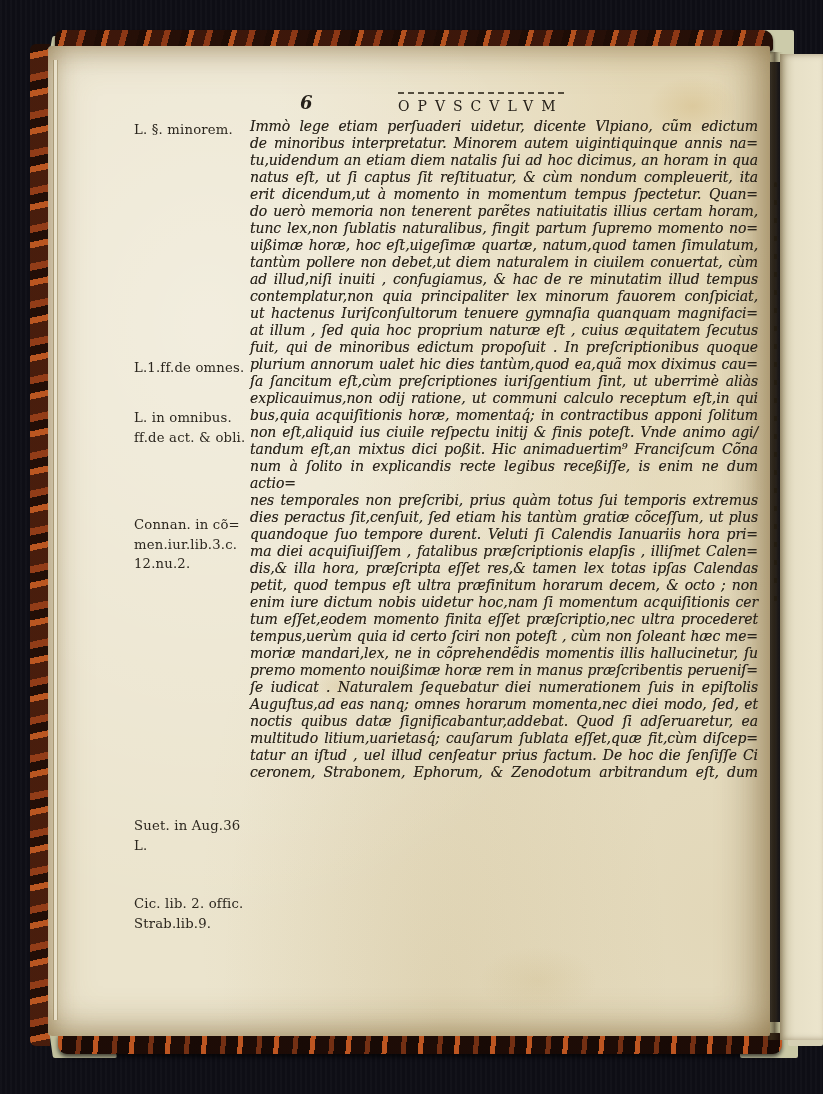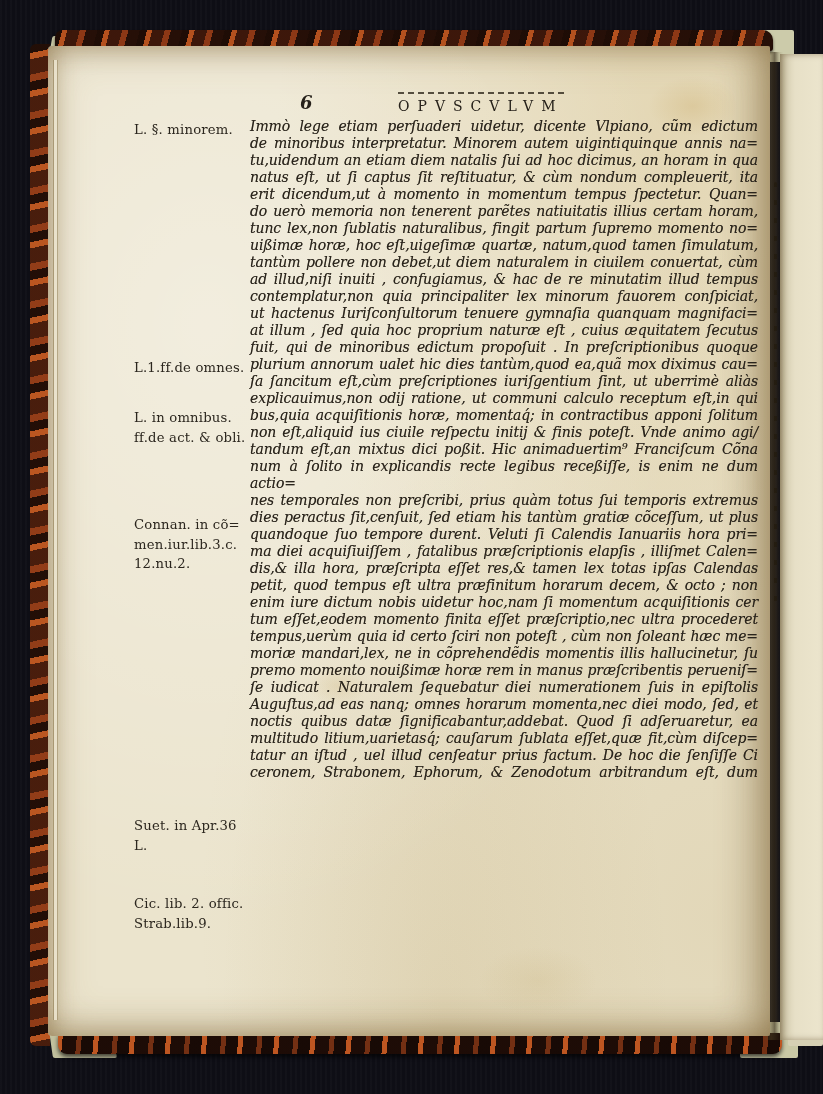--- a/index.html
+++ b/index.html
@@ -136,21 +136,21 @@
     <div class="page-number ink">6</div>
     <div class="running-title ink">OPVSCVLVM</div>
 
     <div class="margin-note" style="top:74px;">L. §. minorem.</div>
     <div class="margin-note" style="top:312px;">L.1.ff.de omnes.</div>
     <div class="margin-note" style="top:362px;">L. in omnibus.
 ff.de act. &amp; obli.</div>
     <div class="margin-note" style="top:469px;">Connan. in cõ=
 men.iur.lib.3.c.
 12.nu.2.</div>
-    <div class="margin-note" style="top:770px;">Suet. in Apr.36
+    <div class="margin-note" style="top:770px;">Suet. in Aug.36
 L.</div>
     <div class="margin-note" style="top:848px;">Cic. lib. 2. offic.
 Strab.lib.9.</div>
 
     <div class="body-text">Immò lege etiam perſuaderi uidetur, dicente Vlpiano, cũm edictum
 de minoribus interpretatur. Minorem autem uigintiquinque annis na=
 tu,uidendum an etiam diem natalis ſui ad hoc dicimus, an horam in qua
 natus eſt, ut ſi captus ſit reſtituatur, &amp; cùm nondum compleuerit, ita
 erit dicendum,ut à momento in momentum tempus ſpectetur. Quan=
 do uerò memoria non tenerent parẽtes natiuitatis illius certam horam,

